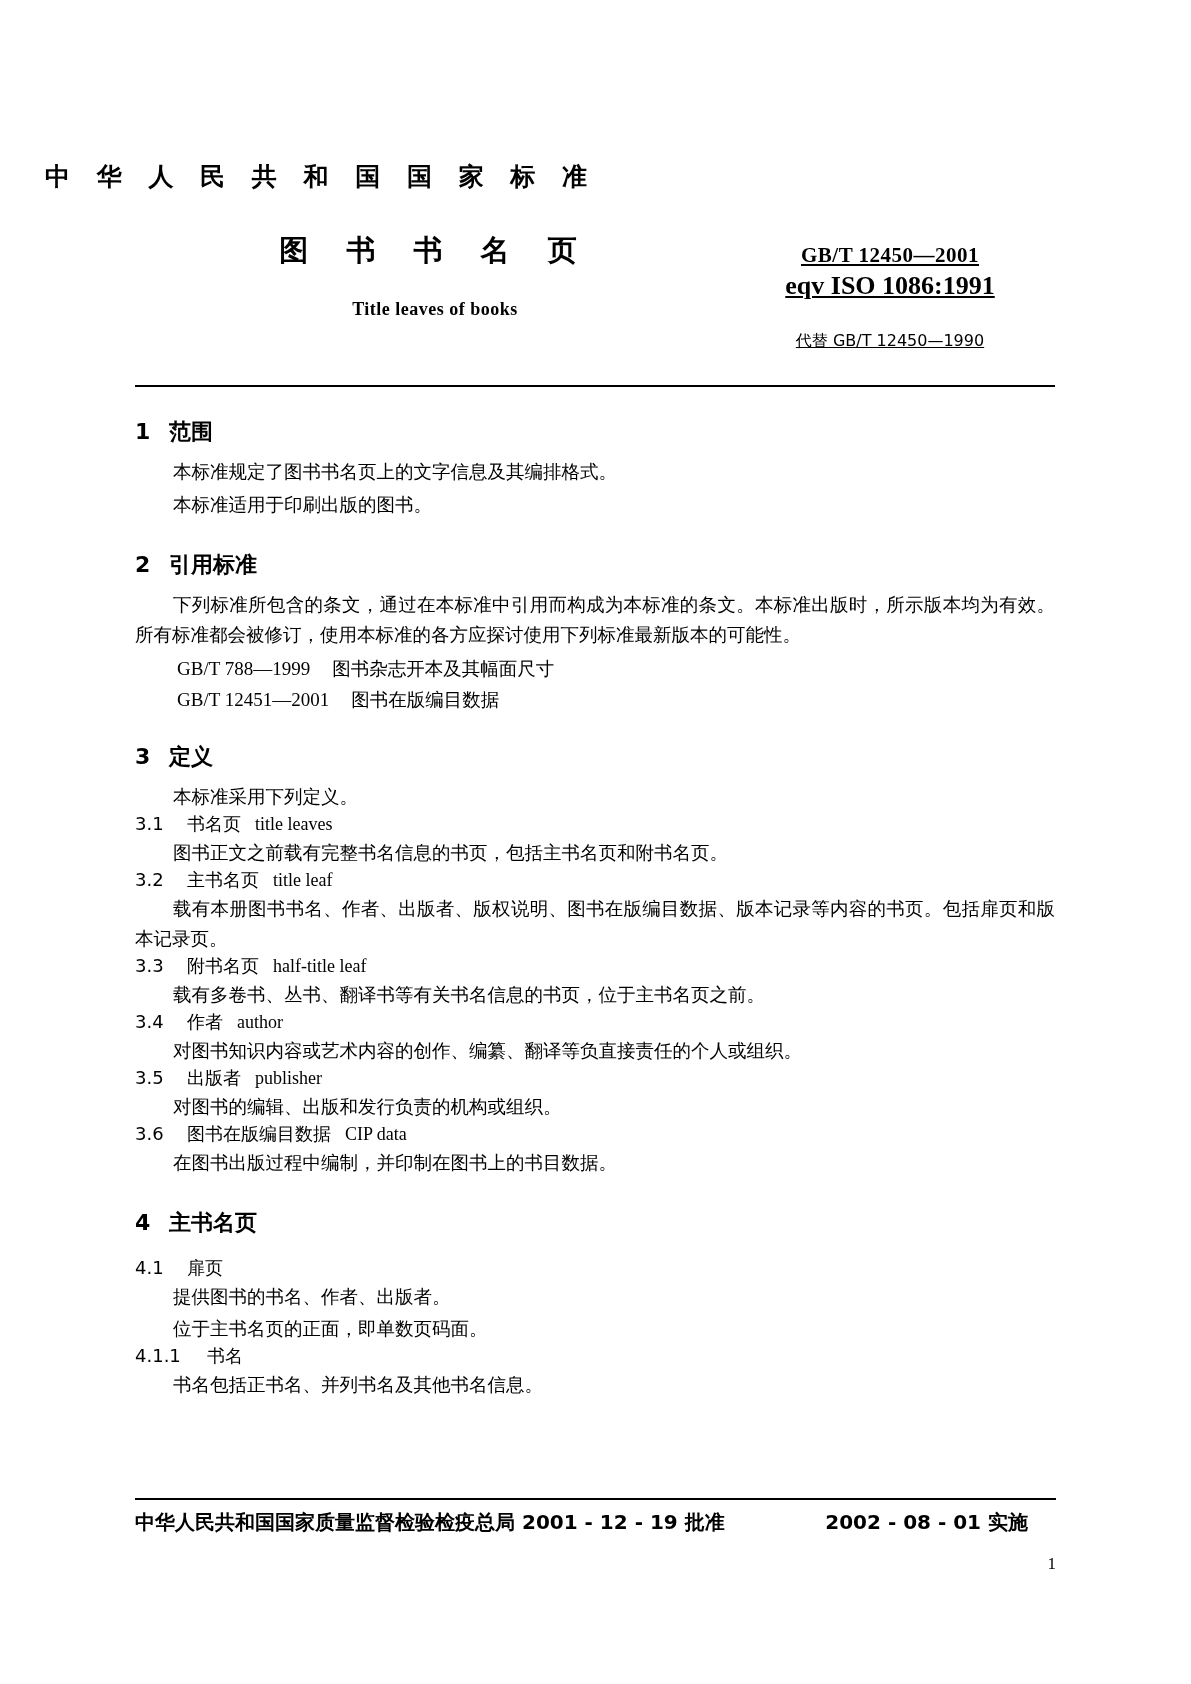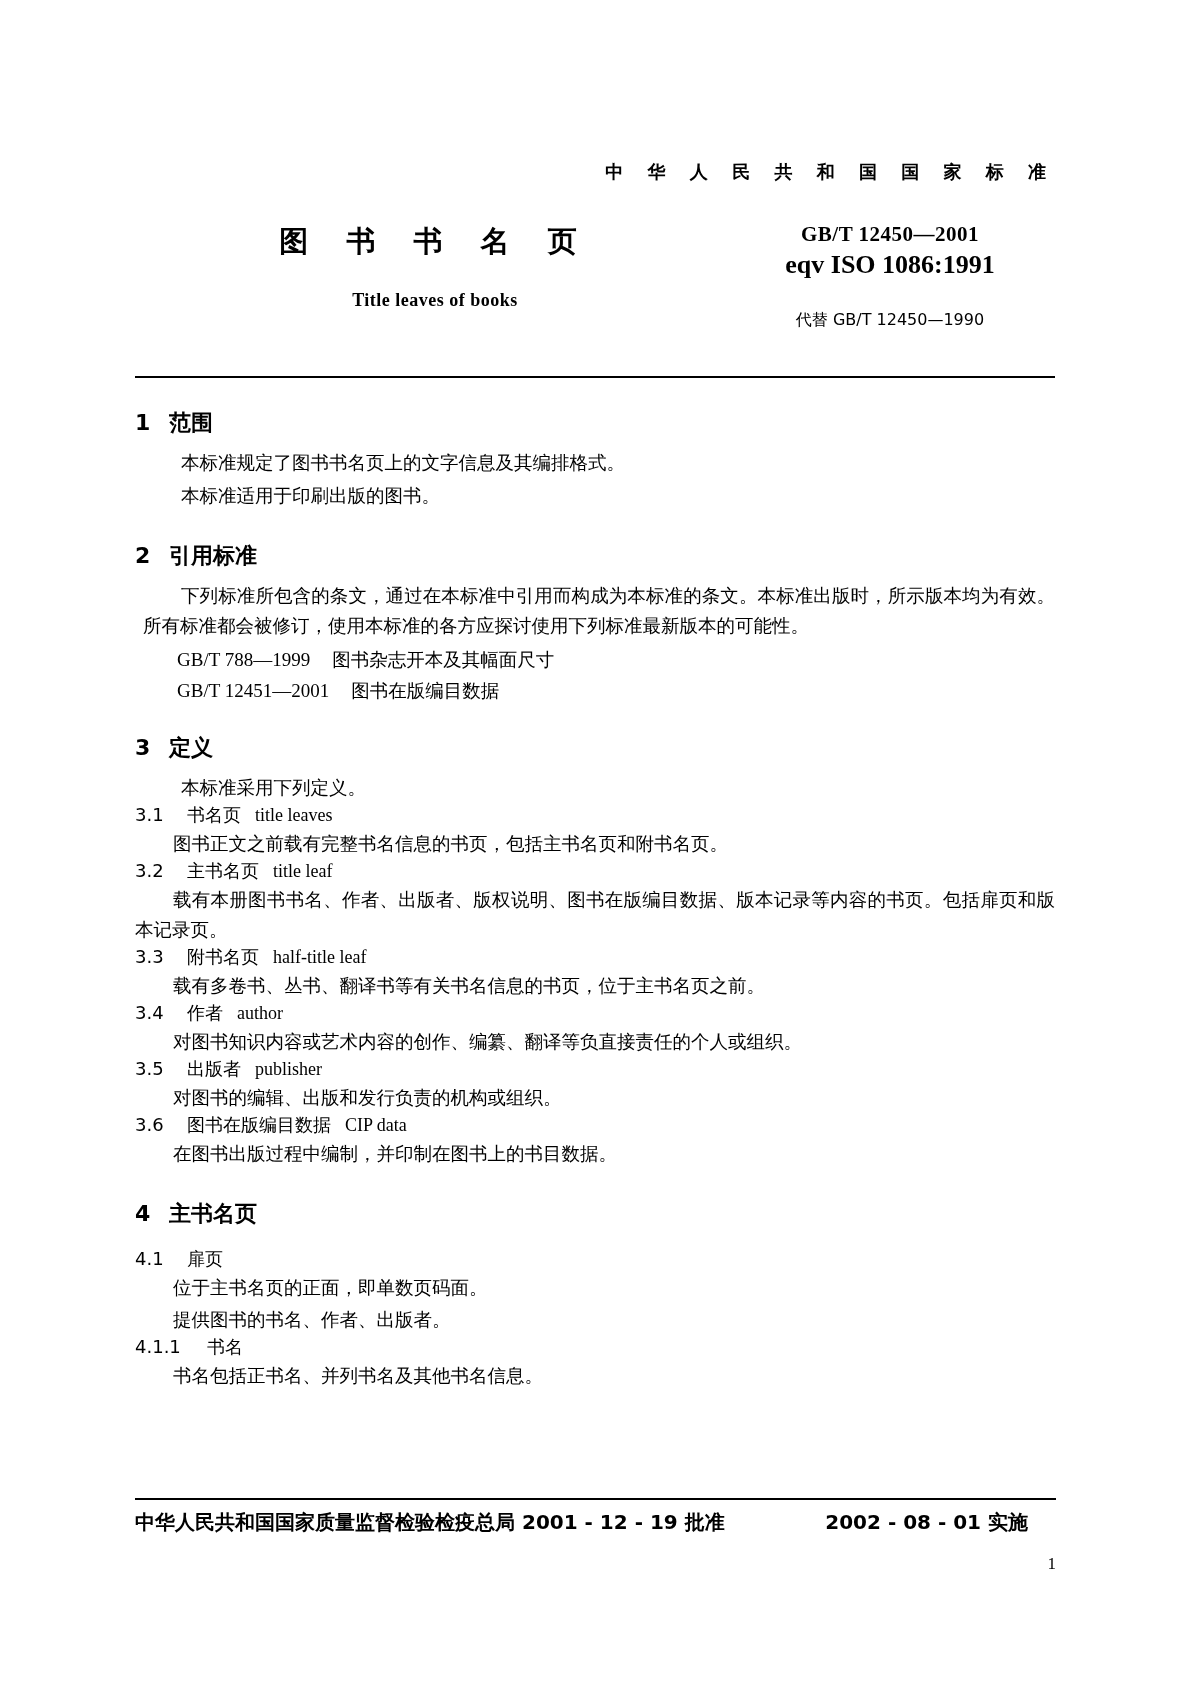--- a/index.html
+++ b/index.html
@@ -24,24 +24,24 @@
   }
   .content {
     position: absolute;
     left: 135px;
     top: 150px;
     width: 920px;
   }
 
   
   .national-standard {
-    text-align: right;
-    font-family: "DejaVu Sans", sans-serif;
-    font-weight: bold;
-    font-size: 18px;
+    text-align: left;
+    font-family: "DejaVu Sans", sans-serif;
+    font-weight: bold;
+    font-size: 25px;
     letter-spacing: 9px;
     margin-left: -90px;
     margin-top: 10px;
   }
   .title-row {
     position: relative;
     margin-top: 38px;
     height: 110px;
   }
   .std-title {
@@ -58,23 +58,24 @@
     font-family: "Liberation Serif", serif;
     font-weight: bold;
     font-size: 18px;
     letter-spacing: 0.5px;
     margin-left: -320px;
     margin-top: 28px;
   }
   .codes {
     position: absolute;
     right: 0;
-    top: 0;
+    top: 12px;
     text-align: center;
     width: 330px;
+    text-decoration: underline;
   }
   .code-main {
     font-family: "Liberation Serif", serif;
     font-weight: bold;
     font-size: 21px;
     letter-spacing: 0.5px;
   }
   .code-eqv {
     font-family: "Liberation Serif", serif;
     font-weight: bold;
@@ -117,21 +118,21 @@
   }
   .clause-head .en {
     font-family: "Liberation Serif", serif;
     font-size: 18px;
     margin-left: 14px;
   }
   p.para {
     font-family: "DejaVu Sans", sans-serif;
     font-size: 18.5px;
     line-height: 1.62;
-    margin: 3px 0 0 8px;
+    margin: 3px 0 0 0;
     text-align: justify;
   }
   p.indent {
     text-indent: 38px;
   }
   p.sub {
     margin-left: 38px;
     margin-top: 2px;
   }
   p.ref {
@@ -247,22 +248,22 @@
     </div>
     <p class="para sub">在图书出版过程中编制，并印制在图书上的书目数据。</p>
 
     <div class="section-head">
       <span class="num">4</span><span>主书名页</span>
     </div>
 
     <div class="clause-head" style="margin-top:18px;">
       <span class="num">4.1</span><span class="term">扉页</span>
     </div>
+    <p class="para sub">提供图书的书名、作者、出版者。</p>
     <p class="para sub">位于主书名页的正面，即单数页码面。</p>
-    <p class="para sub">提供图书的书名、作者、出版者。</p>
 
     <div class="clause-head">
       <span class="num" style="min-width:72px;">4.1.1</span><span class="term">书名</span>
     </div>
     <p class="para sub">书名包括正书名、并列书名及其他书名信息。</p>
 
   </div>
 
   <div class="footer">
     <div class="rule-bottom"></div>

